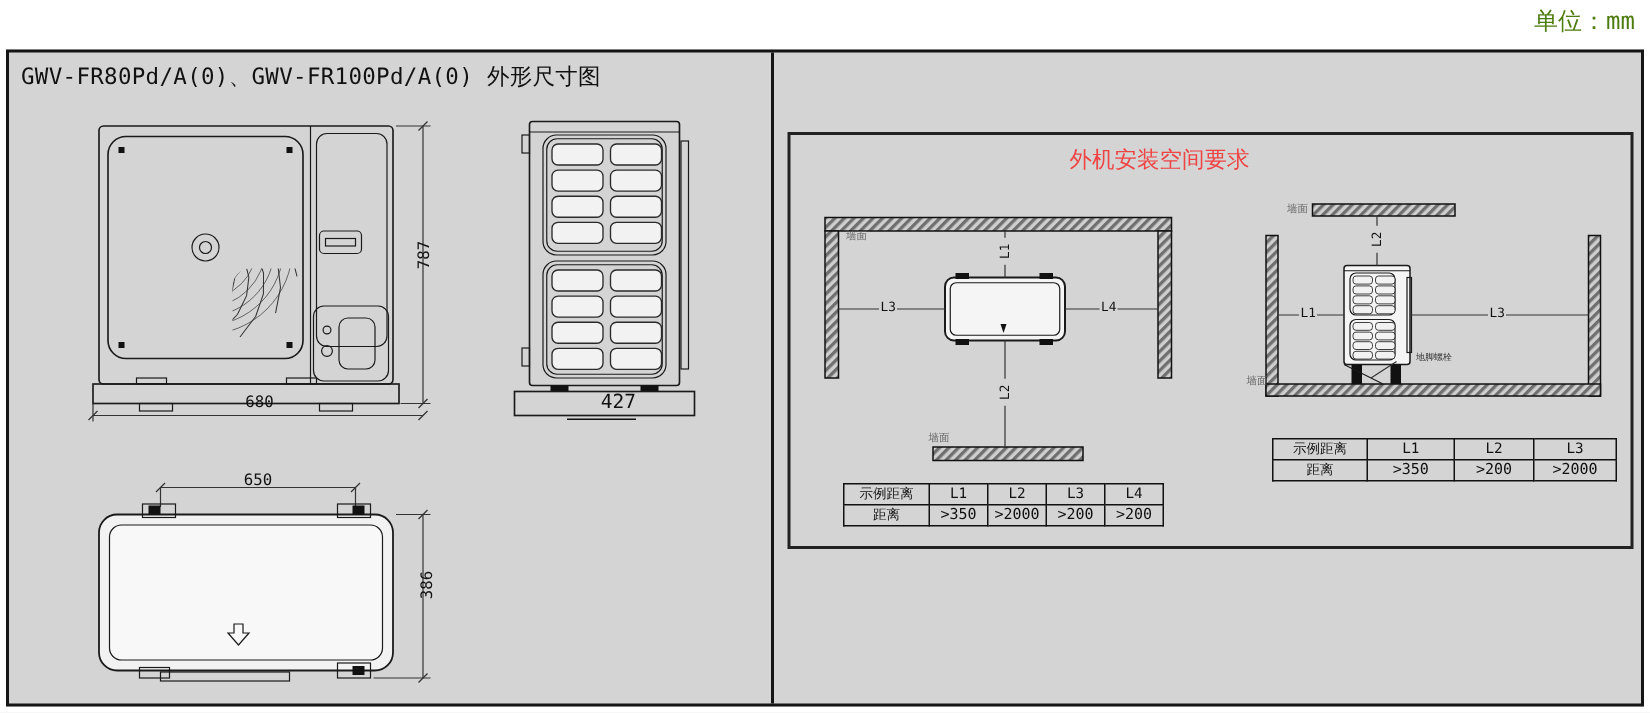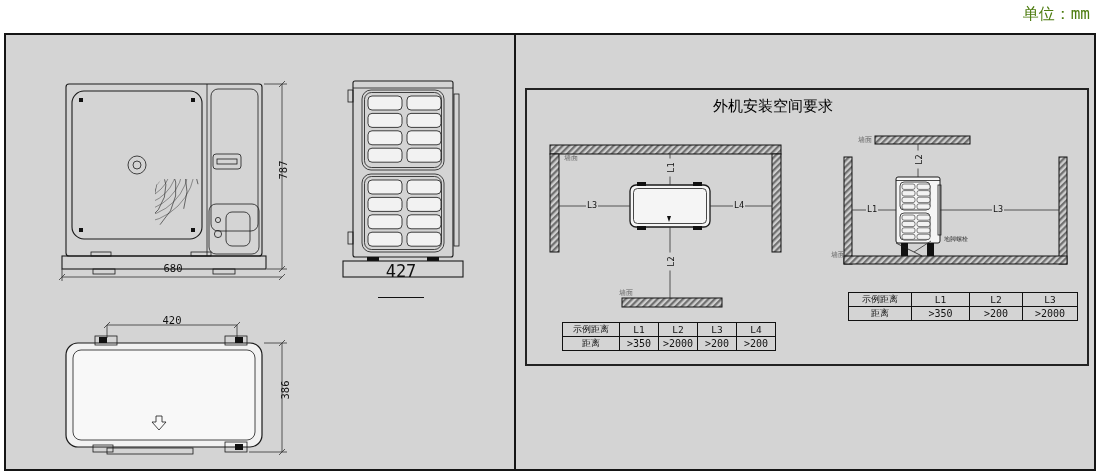--- a/index.html
+++ b/index.html
@@ -10,21 +10,21 @@
   #divider{left:514px;top:35px;width:2px;height:434px;background:#151515;}
   .panel-title{font-size:15px;letter-spacing:0.2px;color:#0d0d0d;white-space:nowrap;}
   #unit-label{right:10px;top:4px;font-size:16px;color:#4d7c0f;}
   .lbl{position:absolute;color:#111;white-space:nowrap;}
   .dim{font-size:10.5px;text-align:center;}
   .rot{transform:rotate(-90deg);transform-origin:center center;text-align:center;}
   .llab{font-size:8.5px;background:#d4d4d4;padding:0 1px;line-height:9px;text-align:center;}
   .wall-lbl{font-size:7px;color:#666;line-height:8px;font-family:Liberation Mono, monospace;}
   .note-lbl{font-size:6px;color:#333;line-height:7px;}
   #inner-box{left:525px;top:88px;width:564px;height:278px;border:2px solid #222;box-sizing:border-box;background:transparent;}
-  #inner-title{left:687px;top:97px;width:172px;text-align:center;font-size:15px;color:#000000;}
+  #inner-title{left:687px;top:97px;width:172px;text-align:center;font-size:15px;color:#ef4444;}
   table.spec{border-collapse:collapse;background:#d4d4d4;}
   table.spec td{border:1px solid #111;text-align:center;padding:0;height:13px;font-family:inherit;margin-top:43px;}
   table.spec .hz{font-size:9px;}
   table.spec .lv{font-size:9.5px;}
   table.spec .vv{font-size:10px;}
   svg{display:block;}
   .ln{fill:none;stroke:#1a1a1a;stroke-width:1.1;}
   .ln2{fill:none;stroke:#1a1a1a;stroke-width:0.8;}
   .dl{fill:none;stroke:#333;stroke-width:0.8;}
   .blk{fill:#111;stroke:none;}
@@ -32,20 +32,21 @@
 </head>
 <body>
 
 <div id="canvas">
 
   <div class="abs lbl" id="unit-label">单位：mm</div>
 
   <div class="abs" id="frame"></div>
   <div class="abs" id="divider"></div>
 
+  <div class="abs lbl panel-title" style="left:14px;top:42px;">GWV-FR80Pd/A(0)、GWV-FR100Pd/A(0) 外形尺寸图</div>
 
   <svg class="abs" style="left:55px;top:78px;" width="240" height="210" viewBox="0 0 240 210">
     <defs>
       <clipPath id="fanclip">
           <rect x="18" y="14" width="128" height="146" rx="12"></rect>
         </clipPath>
     </defs>
 
     <rect class="ln" x="11" y="6" width="196" height="172" rx="3"></rect>
     <line class="ln2" x1="152" y1="6" x2="152" y2="178"></line>
@@ -137,21 +138,21 @@
         <rect x="72" y="119.4" width="34" height="14" rx="4" fill="#f2f2f2" stroke="#2a2a2a" stroke-width="0.9"></rect>
         <rect x="33" y="136.8" width="34" height="14" rx="4" fill="#f2f2f2" stroke="#2a2a2a" stroke-width="0.9"></rect>
         <rect x="72" y="136.8" width="34" height="14" rx="4" fill="#f2f2f2" stroke="#2a2a2a" stroke-width="0.9"></rect>
         <rect x="33" y="154.2" width="34" height="14" rx="4" fill="#f2f2f2" stroke="#2a2a2a" stroke-width="0.9"></rect>
         <rect x="72" y="154.2" width="34" height="14" rx="4" fill="#f2f2f2" stroke="#2a2a2a" stroke-width="0.9"></rect>
       </g>
     <rect class="blk" x="32" y="179" width="12" height="4"></rect>
     <rect class="blk" x="92" y="179" width="12" height="4"></rect>
     <rect class="ln" x="8" y="183" width="120" height="16"></rect>
   </svg>
-  <div class="abs lbl" style="left:378px;top:261px;width:46px;text-align:center;font-size:17px;border-bottom:1.2px solid #111;padding-bottom:16px;">427</div>
+  <div class="abs lbl" style="left:378px;top:261px;width:46px;text-align:right;font-size:13px;border-bottom:1.2px solid #111;padding-bottom:3px;">427</div>
 
   <svg class="abs" style="left:55px;top:310px;" width="240" height="155" viewBox="0 0 240 155">
 
     <line class="dl" x1="52" y1="15" x2="182" y2="15"></line>
     <line class="dl" x1="52" y1="15" x2="52" y2="28"></line>
     <line class="dl" x1="182" y1="15" x2="182" y2="28"></line>
     <line class="dl" x1="49" y1="18" x2="55" y2="12"></line>
     <line class="dl" x1="179" y1="18" x2="185" y2="12"></line>
 
     <rect x="11" y="33" width="196" height="104" rx="12" style="fill:#f2f2f2;stroke:#1a1a1a;stroke-width:1.2;"></rect>
@@ -167,21 +168,21 @@
     <rect class="ln2" x="52" y="138" width="86" height="6"></rect>
 
     <path class="ln2" d="M101 106 h6 v6 h4 l-7 8 -7 -8 h4 z"></path>
 
     <line class="dl" x1="209" y1="33" x2="232" y2="33"></line>
     <line class="dl" x1="194" y1="142" x2="232" y2="142"></line>
     <line class="dl" x1="227" y1="33" x2="227" y2="142"></line>
     <line class="dl" x1="224" y1="36" x2="230" y2="30"></line>
     <line class="dl" x1="224" y1="145" x2="230" y2="139"></line>
   </svg>
-  <div class="abs lbl dim" style="left:150px;top:314px;width:44px;">420</div>
+  <div class="abs lbl dim" style="left:150px;top:314px;width:44px;">650</div>
   <div class="abs lbl dim rot" style="left:270px;top:384px;width:30px;">386</div>
 
 
   <div class="abs" id="inner-box"></div>
   <div class="abs lbl" id="inner-title">外机安装空间要求</div>
 
   <svg class="abs" style="left:540px;top:135px;" width="250" height="180" viewBox="0 0 250 180">
     <defs>
       <pattern id="hatchA" width="4.5" height="4.5" patternUnits="userSpaceOnUse" patternTransform="rotate(45)">
         <rect width="4.5" height="4.5" fill="#cfcfcf"></rect>

